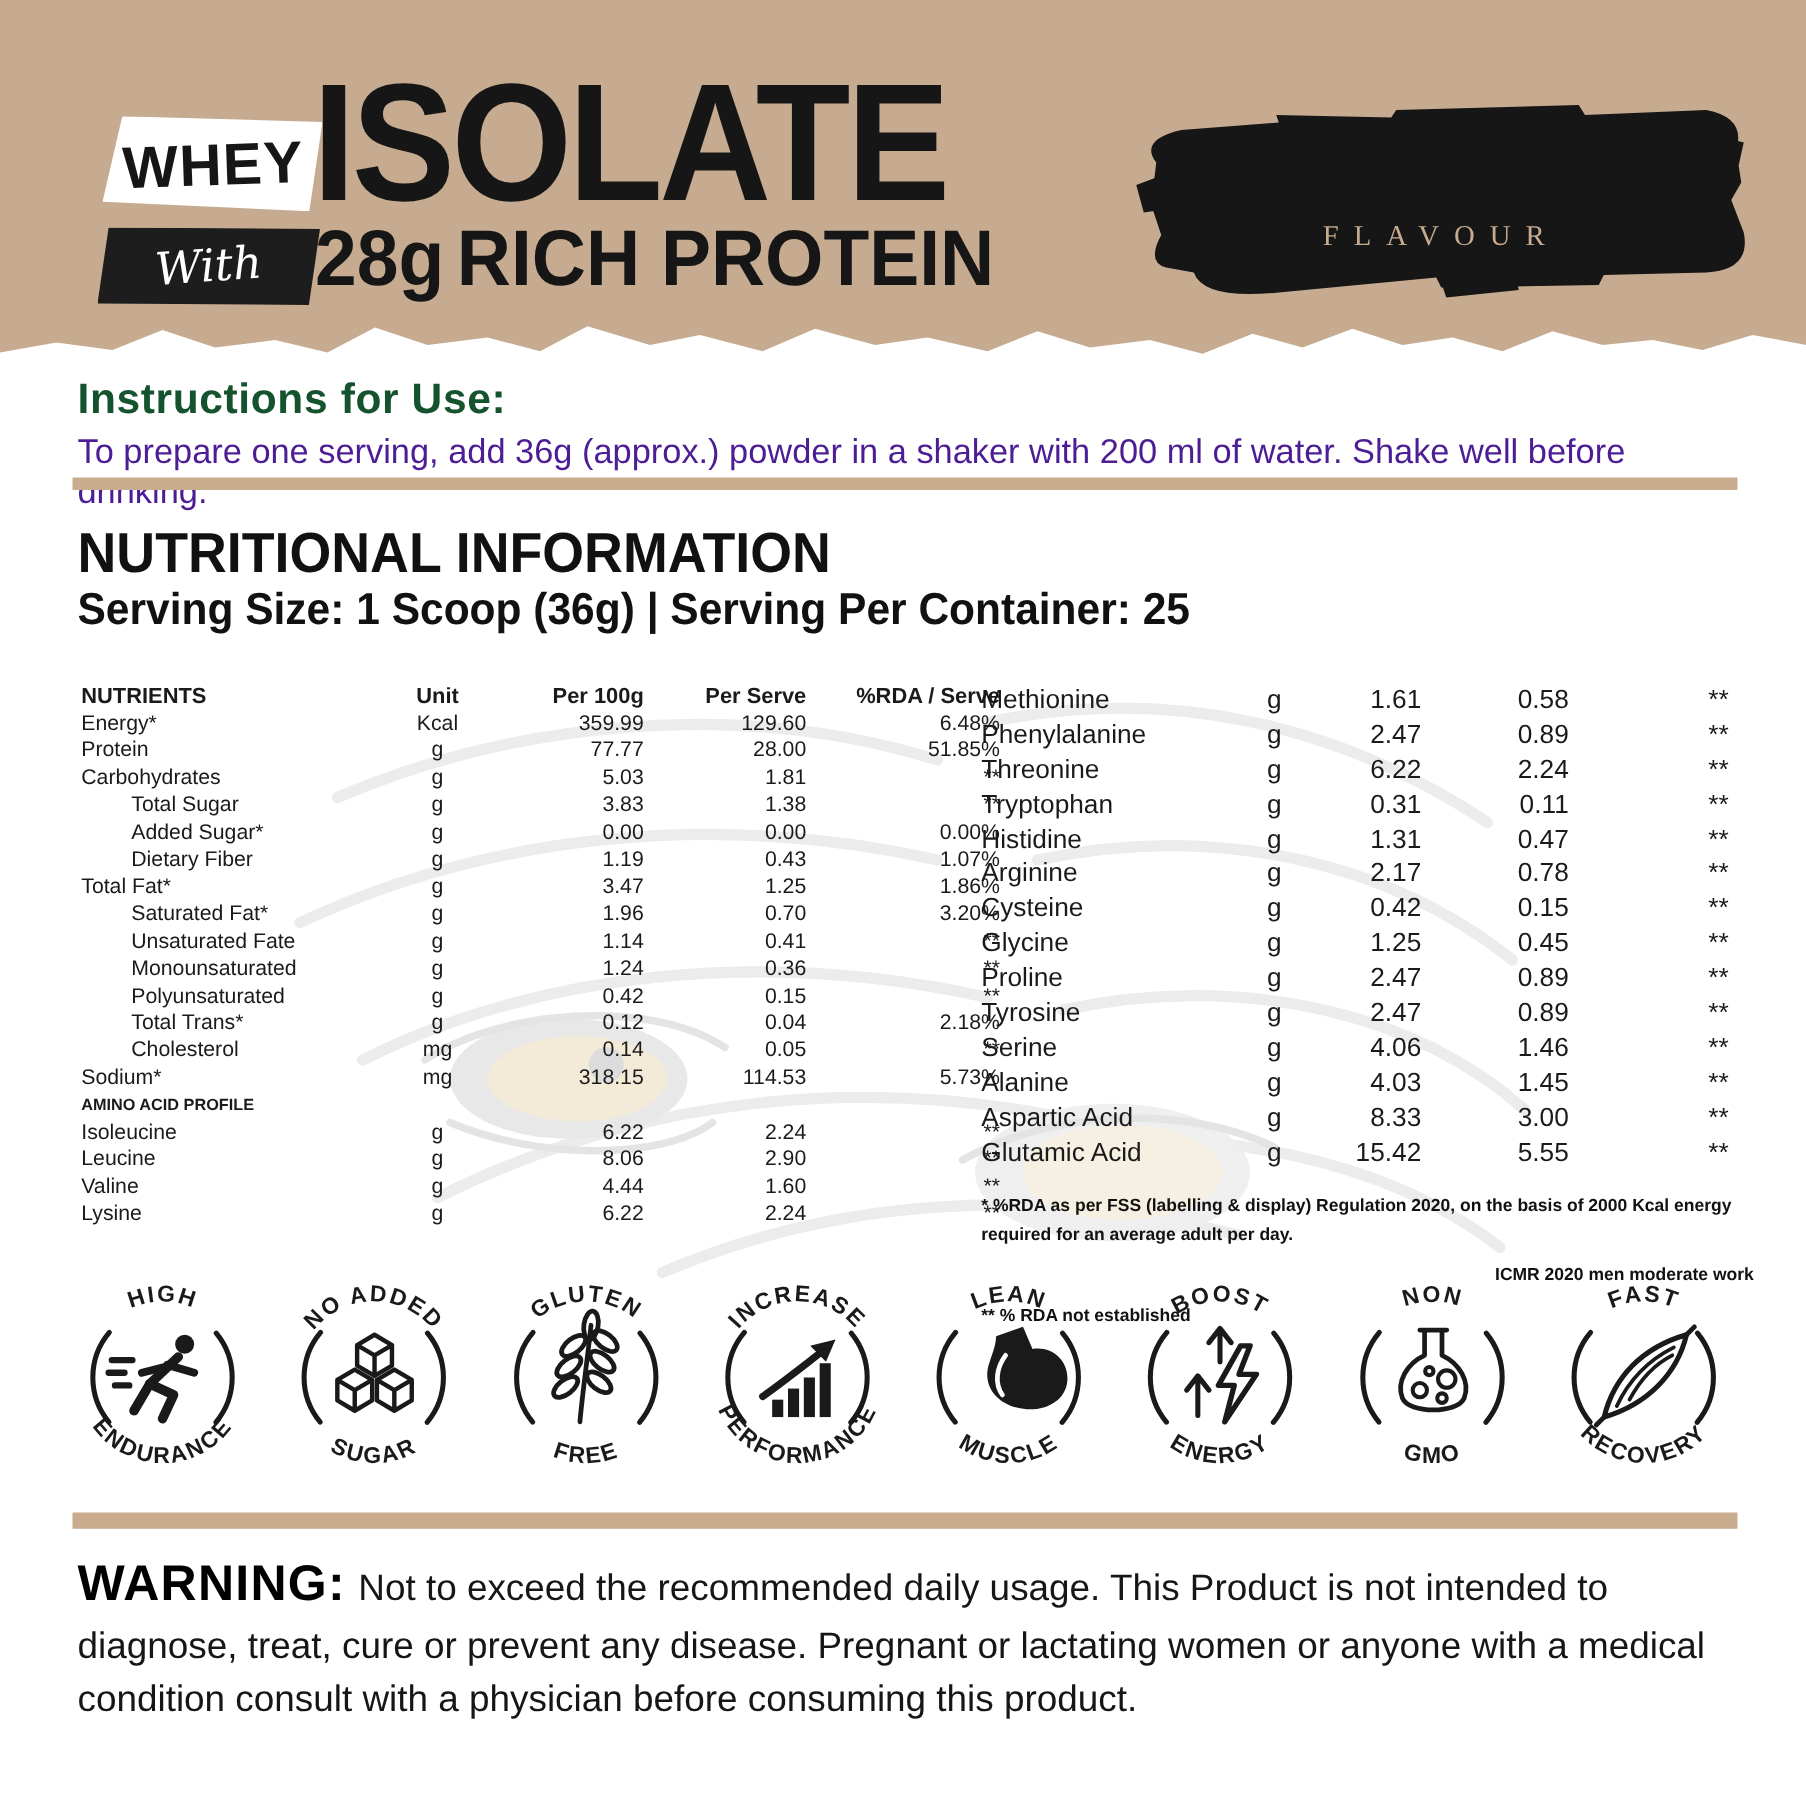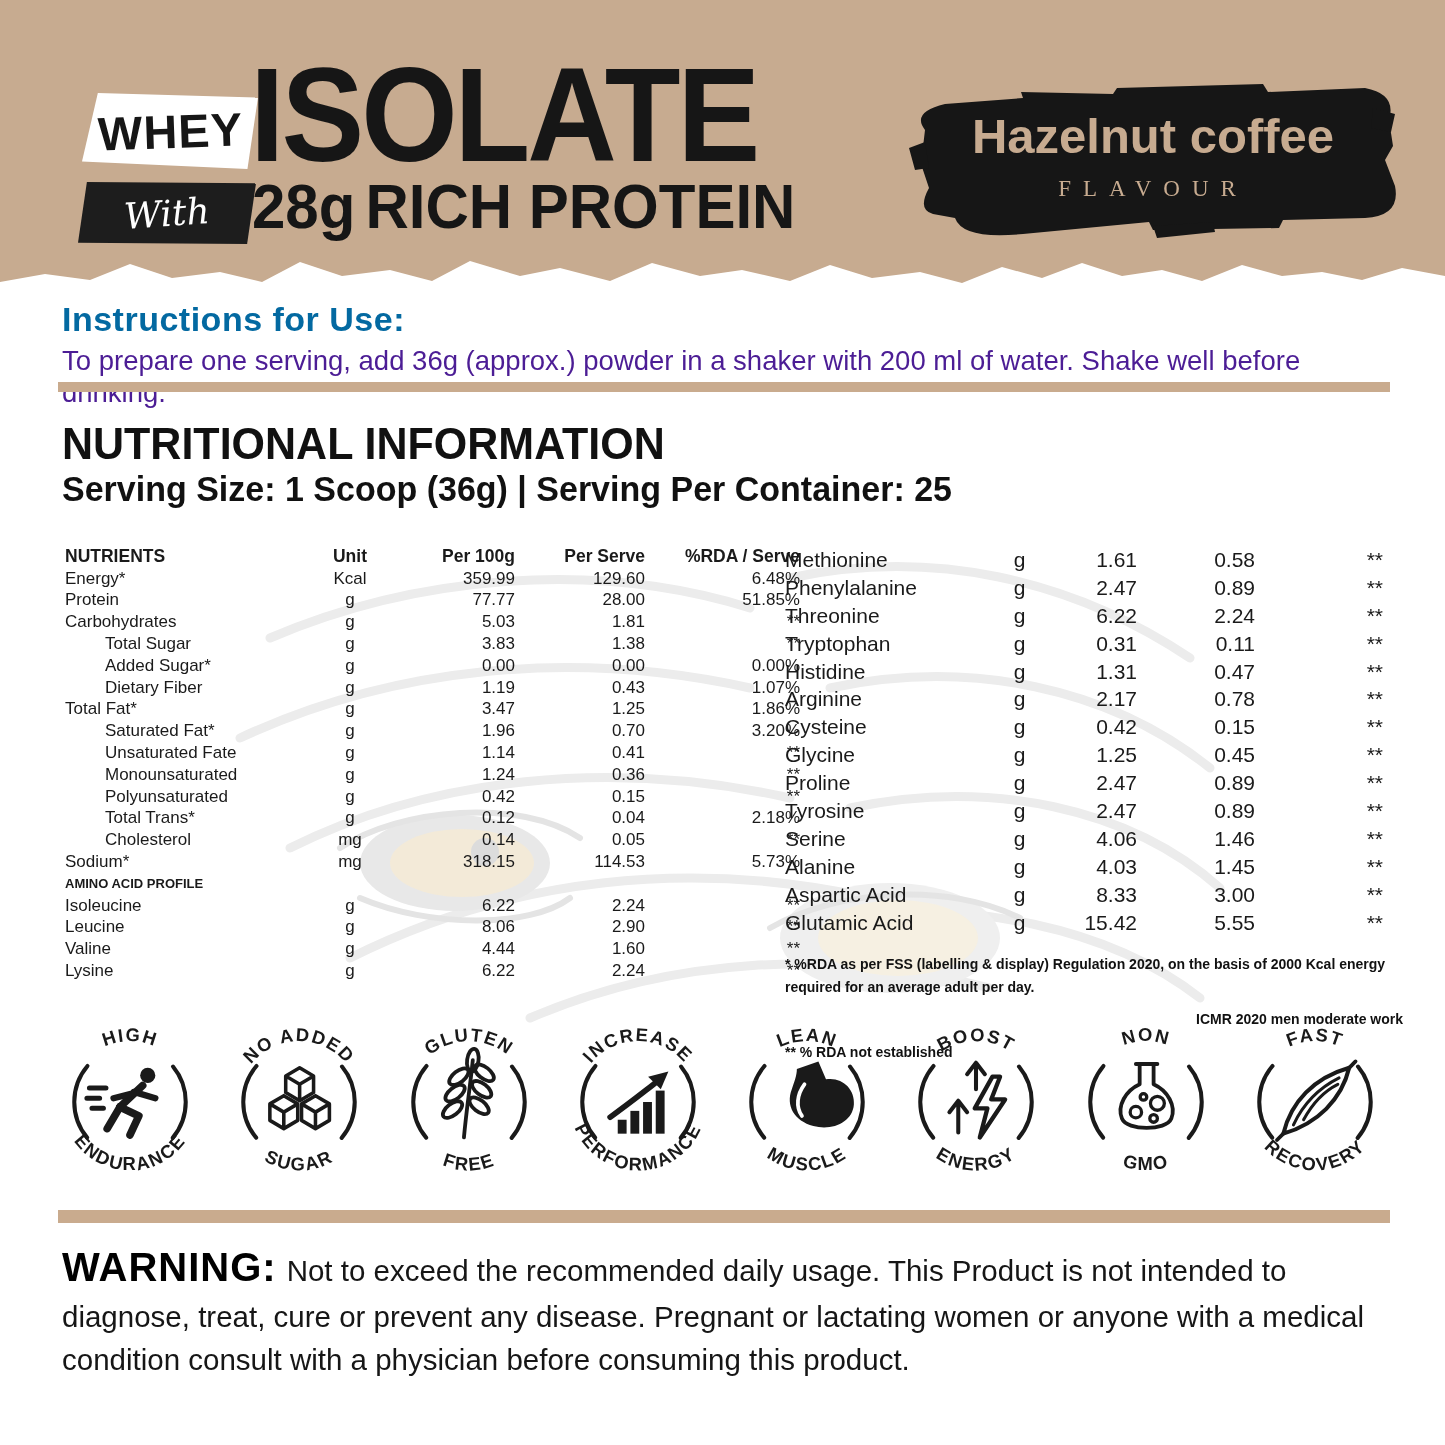--- a/index.html
+++ b/index.html
@@ -25,21 +25,21 @@
   .subtitle .amt{margin-right:10px;}
   .flavor{position:absolute;left:903px;top:68px;width:500px;height:190px;}
   .flavor svg{position:absolute;left:0;top:0;}
   .flavor-name{position:absolute;left:0;top:40px;width:100%;text-align:center;font-weight:bold;
                font-size:49px;color:#c7ab90;letter-spacing:0px;}
   .flavor-sub{position:absolute;left:0;top:108px;width:100%;text-align:center;
               font-family:"Liberation Serif",serif;font-size:23px;letter-spacing:12px;color:#c7ab90;}
 
   
   .instructions{position:absolute;left:62px;top:300px;width:1325px;}
-  .instructions h2{margin:0;font-size:34px;font-weight:bold;color:#0369a1;letter-spacing:0.5px;}
+  .instructions h2{margin:0;font-size:34px;font-weight:bold;color:#14532d;letter-spacing:0.5px;}
   .instructions p{margin:6px 0 0 0;font-size:27.5px;color:#4c1d95;}
   .divider{position:absolute;left:58px;width:1332px;background:#c9ab8e;}
   .divider.d1{top:382px;height:10px;}
   .divider.d2{top:1210px;height:13px;}
 
   
   .nut-head{position:absolute;left:62px;top:418px;font-size:43px;font-weight:bold;letter-spacing:0px;
             color:#111;transform:scaleY(1.05);transform-origin:top left;}
   .serving-line{position:absolute;left:62px;top:468px;font-size:34px;font-weight:bold;color:#111;
                 transform:scaleY(1.05);transform-origin:top left;}
@@ -89,21 +89,20 @@
       <span>With</span>
     </div>
     <div class="subtitle">
       <span class="amt">28g</span><span>RICH PROTEIN</span>
     </div>
     <div class="flavor">
       <svg width="500" height="190" viewBox="0 0 500 190">
         <path fill="#161616" d="M22 62 Q8 44 42 36 L120 30 118 24 210 26 214 20 360 16 365 24 462 20 Q494 26 486 52 L490 78 482 92 492 118 Q498 148 462 150 L380 152 376 160 250 162 246 154 120 166 Q60 172 52 150 L30 146 Q14 142 26 120 L18 96 Z"></path>
         <path fill="#161616" d="M470 40 l22 6 -4 18 -20 -4 Z M6 80 l16 -6 4 26 -14 2 Z M250 158 l60 -4 2 10 -58 6 Z"></path>
       </svg>
-      <div class="flavor-name">Hazelnut coffee</div>
       <div class="flavor-sub">FLAVOUR</div>
     </div>
     <svg class="torn" viewBox="0 0 1445 45" preserveAspectRatio="none">
       <polygon fill="#ffffff" points="0,34 45,26 90,32 130,16 172,30 220,24 262,34 300,14 342,28 390,22 432,33 470,13 520,28 560,20 610,33 652,15 700,28 742,22 790,33 830,17 872,30 920,24 962,35 1002,19 1042,30 1082,15 1122,28 1162,22 1202,33 1242,17 1282,28 1322,24 1362,32 1402,20 1445,28 1445,45 0,45"></polygon>
     </svg>
   </div>
 
   <div class="instructions">
     <h2>Instructions for Use:</h2>
     <p>To prepare one serving, add 36g (approx.) powder in a shaker with 200 ml of water. Shake well before drinking.</p>

